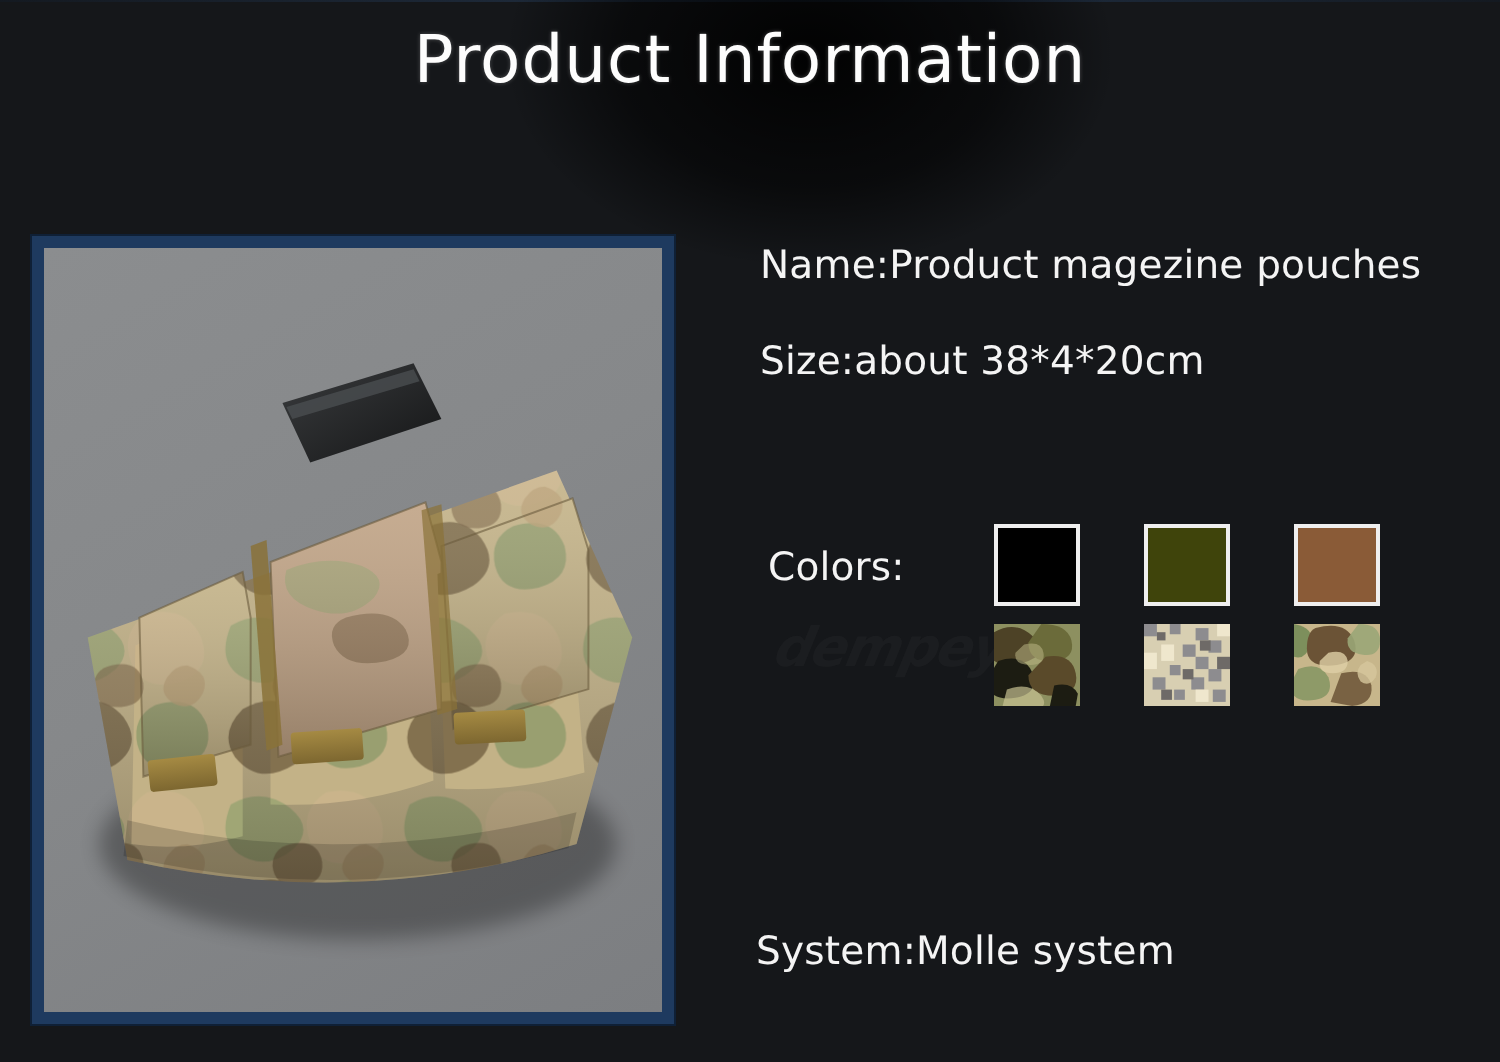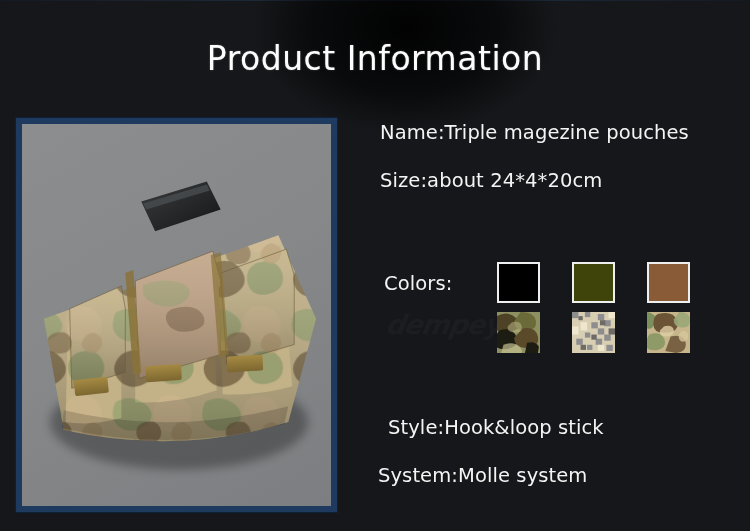--- a/index.html
+++ b/index.html
@@ -130,21 +130,21 @@
   .sw-canvas { display: block; width: 100%; height: 100%; }
 </style>
 </head>
 <body>
 
 <div id="page" style="background: rgb(21, 23, 26);">
 
   <div class="top-hairline"></div>
   <div class="title-vignette"></div>
 
-  <div class="page-title" style="color: rgb(253, 253, 253); margin-top: 29px;">Product Information</div>
+  <div class="page-title" style="color: rgb(253, 253, 253);">Product Information</div>
 
   <div class="photo-frame" style="background: rgb(30, 58, 95);">
     <div class="photo-inner">
       <svg class="pouch-svg" viewBox="0 0 311 384" preserveAspectRatio="xMidYMid slice">
         <defs>
 
           <pattern id="mc" width="90" height="90" patternUnits="userSpaceOnUse">
             <rect width="90" height="90" fill="#c3b287"></rect>
             <path d="M4 10 q16 -9 30 2 q12 10 2 20 q-14 12 -28 3 q-11 -8 -4 -25z" fill="#9aa472" opacity=".85"></path>
             <path d="M52 4 q20 -4 27 12 q6 16 -10 22 q-18 6 -25 -9 q-6 -16 8 -25z" fill="#cbb58c" opacity=".9"></path>
@@ -209,23 +209,23 @@
 
         <path d="M42 288 q110 26 226 -4 l-4 18 q-112 30 -224 4 z" fill="#000" opacity=".16"></path>
       </svg>
     </div>
   </div>
 
   <div class="specs">
 
     <div class="watermark">dempeys</div>
 
-    <div class="spec-line l-name" style="color: rgb(244, 244, 244);">Name:Triple magezine pouches</div>
-
-    <div class="spec-line l-size" style="color: rgb(244, 244, 244);">Size:about 24*4*20cm</div>
+    <div class="spec-line l-name" style="color: rgb(244, 244, 244);">Name:Product magezine pouches</div>
+
+    <div class="spec-line l-size" style="color: rgb(244, 244, 244);">Size:about 38*4*20cm</div>
 
 
     <div class="spec-line l-colors" style="color: rgb(244, 244, 244);">Colors:</div>
 
     <div class="swatch-grid">
       <div class="swatch-row r1">
         <div class="swatch c0 bordered" style="background: rgb(0, 0, 0); border-color: rgb(239, 239, 239);"></div>
         <div class="swatch c1 bordered" style="background: rgb(63, 68, 11); border-color: rgb(239, 239, 239);"></div>
         <div class="swatch c2 bordered" style="background: rgb(138, 91, 55); border-color: rgb(239, 239, 239);"></div>
       </div>
@@ -283,18 +283,17 @@
             <path d="M2 22 q10 -4 14 4 q3 9 -6 11 q-11 2 -12 -7z" fill="#8e9a68"></path>
             <path d="M22 24 q12 -3 14 6 q1 9 -9 10 l-10 -2z" fill="#6b5336" opacity=".85"></path>
             <path d="M16 14 q8 -2 9 4 q0 6 -7 6 q-7 0 -6 -6z" fill="#ded0a6" opacity=".8"></path>
             <path d="M34 18 q6 2 4 8 q-3 5 -7 2 q-3 -4 0 -8z" fill="#d6c79c" opacity=".8"></path>
           </svg>
         </div>
       </div>
     </div>
 
 
-    <div class="spec-line l-style" style="color: rgb(244, 244, 244);">Style:Hook&amp;loop stick</div>
 
     <div class="spec-line l-system" style="color: rgb(244, 244, 244);">System:Molle system</div>
   </div>
 
 </div>
 
 </body></html>

